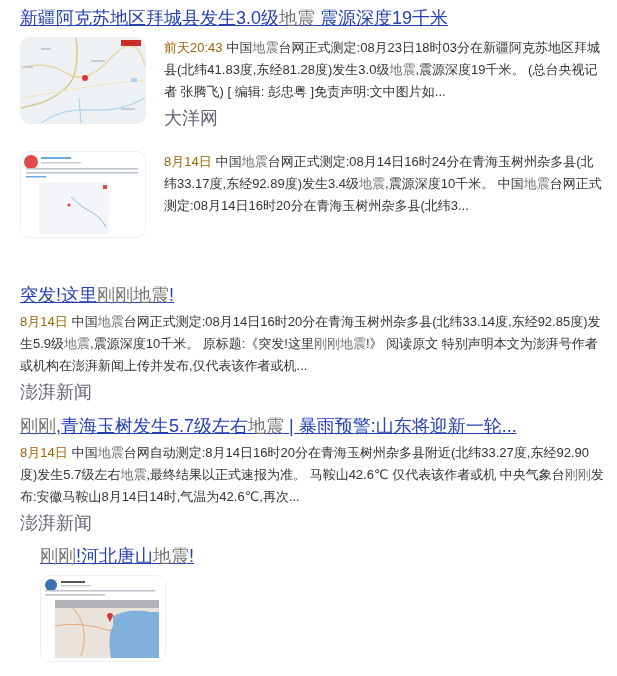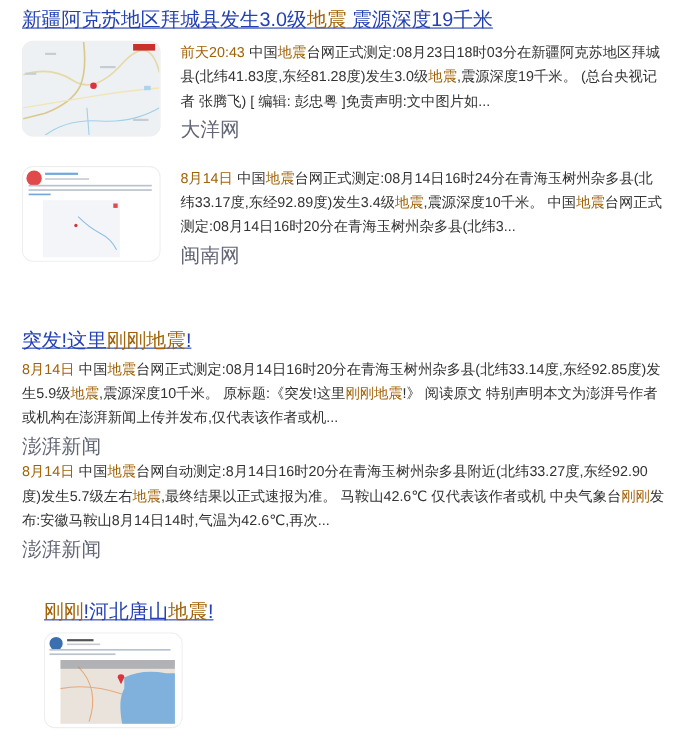--- a/index.html
+++ b/index.html
@@ -1,20 +1,20 @@
 <!DOCTYPE html>
 <html><head>
 <meta charset="utf-8">
 <style>
   html, body { margin:0; padding:0; background:#ffffff; }
   body { width:617px; height:676px; overflow:hidden; font-family:"Liberation Sans","DejaVu Sans",sans-serif; }
   .results { position:relative; width:617px; }
   .result { position:absolute; left:20px; width:585px; }
   .title { display:block; font-size:18px; line-height:24px; color:#2440b3; text-decoration:underline; white-space:nowrap; cursor:pointer; }
-  .hl { color:#a16207; }
+  .hl { color:#737373; }
   .row { display:flex; margin-top:7px; }
   .thumb { width:124px; height:85px; border-radius:10px; overflow:hidden; flex:none; margin-right:18px; margin-left:0; border:1px solid #eee; position:relative; background:#f3f5f8; }
   .content { flex:1; font-size:13px; line-height:22px; color:#333; }
   .abstract { margin:0; }
   .date { color:#a16207; margin-right:4px; }
   .source { color:#626675; font-size:18px; line-height:22px; margin-top:4px; }
   .noimg .content { width:585px; }
   svg { display:block; }
 </style>
 </head>
@@ -61,36 +61,36 @@
           <rect x="5" y="20" width="112" height="1.5" fill="#b9c2cc"></rect>
           <rect x="5" y="24" width="20" height="1.5" fill="#6fa8dc"></rect>
           <rect x="18" y="30" width="70" height="52" fill="#f3f5f8"></rect>
           <path d="M50 45 Q60 55 70 60 T85 75" stroke="#8fbfe0" stroke-width="1" fill="none"></path>
           <circle cx="48" cy="53" r="1.5" fill="#d9333b"></circle>
           <rect x="82" y="33" width="4" height="4" fill="#e04a4a"></rect>
         </svg>
       </div>
       <div class="content">
         <p class="abstract"><span class="date">8月14日</span><span>中国</span><span class="hl">地震</span><span>台网正式测定:08月14日16时24分在青海玉树州杂多县(北纬33.17度,东经92.89度)发生3.4级</span><span class="hl">地震</span><span>,震源深度10千米。 中国</span><span class="hl">地震</span><span>台网正式测定:08月14日16时20分在青海玉树州杂多县(北纬3...</span></p>
-        <div class="source">闽南网</div>
       </div>
     </div>
   </div>
 
-  <div class="result noimg" style="top:297px;">
+  <div class="result noimg" style="top:283px;">
     <a class="title"><span>突发!这里</span><span class="hl">刚刚地震</span><span>!</span></a>
     <div class="row" style="margin-top:4px;">
       <div class="content">
         <p class="abstract"><span class="date">8月14日</span><span>中国</span><span class="hl">地震</span><span>台网正式测定:08月14日16时20分在青海玉树州杂多县(北纬33.14度,东经92.85度)发生5.9级</span><span class="hl">地震</span><span>,震源深度10千米。 原标题:《突发!这里</span><span class="hl">刚刚地震</span><span>!》 阅读原文 特别声明本文为澎湃号作者或机构在澎湃新闻上传并发布,仅代表该作者或机...</span></p>
         <div class="source">澎湃新闻</div>
       </div>
     </div>
   </div>
 
   <div class="result noimg" style="top:414px;">
+    <a class="title"><span class="hl">刚刚</span><span>,青海玉树发生5.7级左右</span><span class="hl">地震</span><span> | 暴雨预警:山东将迎新一轮...</span></a>
     <div class="row" style="margin-top:4px;">
       <div class="content">
         <p class="abstract"><span class="date">8月14日</span><span>中国</span><span class="hl">地震</span><span>台网自动测定:8月14日16时20分在青海玉树州杂多县附近(北纬33.27度,东经92.90度)发生5.7级左右</span><span class="hl">地震</span><span>,最终结果以正式速报为准。 马鞍山42.6℃ 仅代表该作者或机 中央气象台</span><span class="hl">刚刚</span><span>发布:安徽马鞍山8月14日14时,气温为42.6℃,再次...</span></p>
         <div class="source">澎湃新闻</div>
       </div>
     </div>
   </div>
 
   <div class="result" style="top:544px;margin-left:20px;">
     <a class="title"><span class="hl">刚刚</span><span>!河北唐山</span><span class="hl">地震</span><span>!</span></a>

